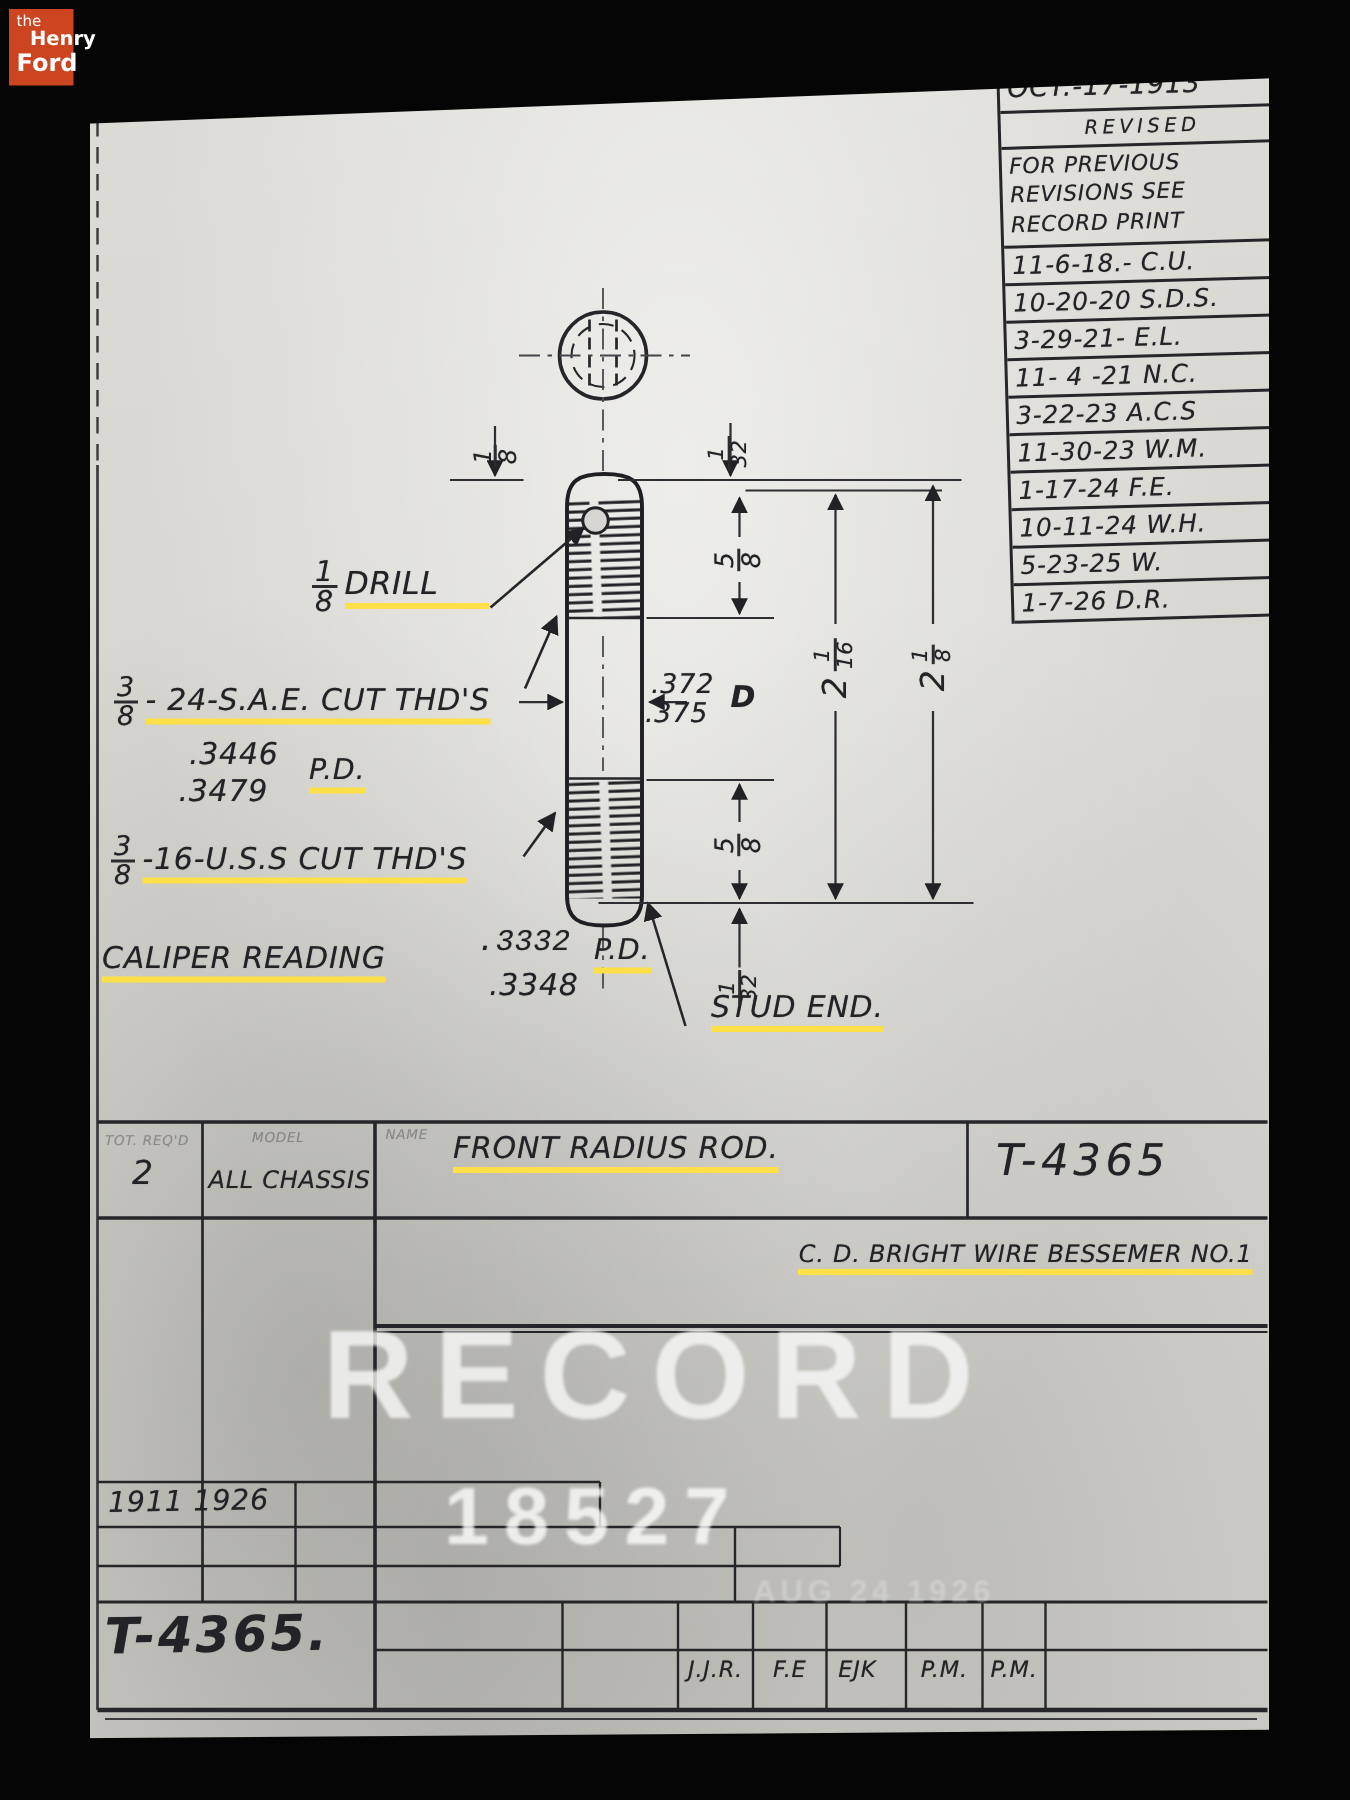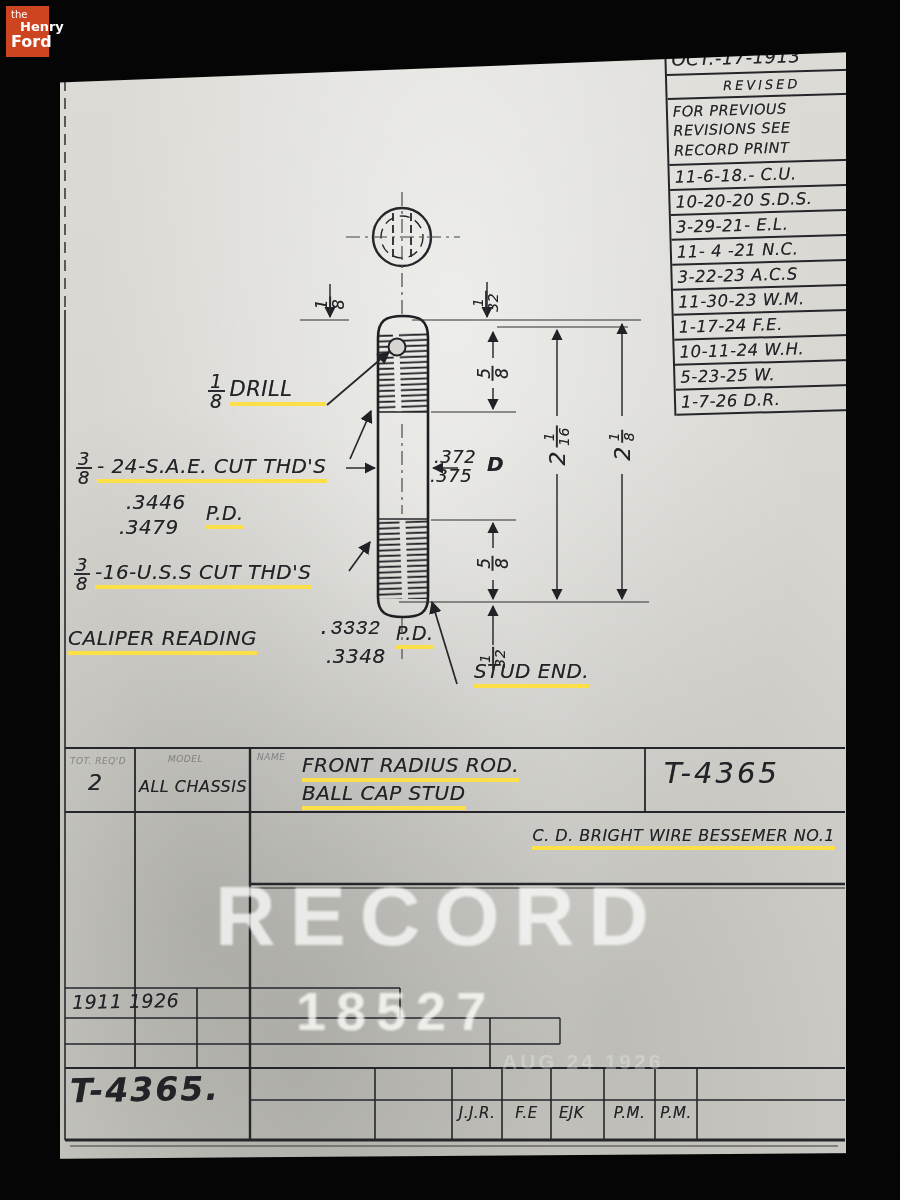--- a/index.html
+++ b/index.html
@@ -271,21 +271,20 @@
     <div class="rev-row hand" style="height:23px;font-size:16.5px;">5-23-25 W.</div>
     <div class="rev-row hand" style="height:23px;font-size:16.5px;">1-7-26 D.R.</div>
   </div>
 
   <div class="abs hand faint" style="left:70px;top:756px;font-size:9px;width:60px;white-space:normal;">TOT. REQ'D</div>
   <div class="abs hand faint" style="left:168px;top:754px;font-size:9px;">MODEL</div>
   <div class="abs hand faint" style="left:257px;top:752px;font-size:9px;">NAME</div>
   <div class="abs hand" style="left:88px;top:770px;font-size:22px;">2</div>
   <div class="abs hand" style="left:139px;top:777px;font-size:16px;">ALL CHASSIS</div>
   <div class="abs hand ul" style="left:302px;top:753px;font-size:20px;">FRONT RADIUS ROD.</div>
-  <div class="abs hand ul" style="left:302px;top:781px;font-size:20px;">BALL CAP STUD</div>
   <div class="abs hand" style="left:664px;top:756px;font-size:29px;letter-spacing:3px;">T-4365</div>
   <div class="abs" style="left:330px;top:826px;width:505px;text-align:right;z-index:10;">
     <span class="hand ul" style="font-size:16px;">C. D. BRIGHT WIRE BESSEMER NO.1</span>
   </div>
 
   <div class="abs stamp" style="left:215px;top:868px;font-size:84px;letter-spacing:14px;color:rgba(250,250,248,.78);filter:blur(1.2px);">RECORD</div>
   <div class="abs stamp" style="left:296px;top:980px;font-size:54px;letter-spacing:10px;color:rgba(252,252,250,.8);filter:blur(1px);">18527</div>
   <div class="abs stamp" style="left:502px;top:1050px;font-size:21px;letter-spacing:3px;color:rgba(240,240,238,.33);filter:blur(.6px);">AUG 24 1926</div>
 
   <div class="abs hand" style="left:72px;top:990px;font-size:19px;transform:rotate(-1deg);">1911 1926</div>

